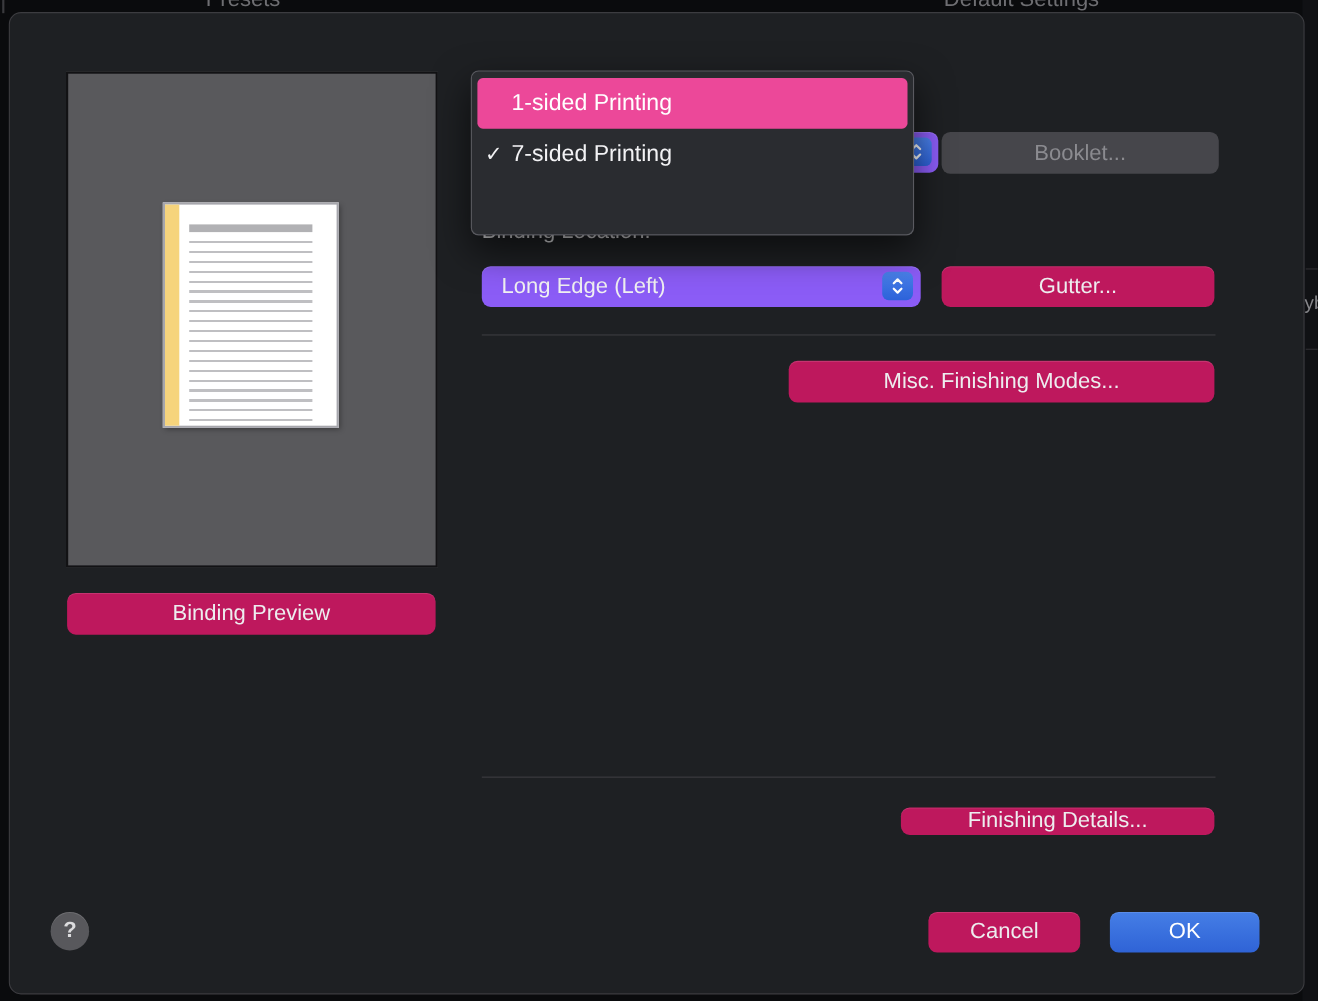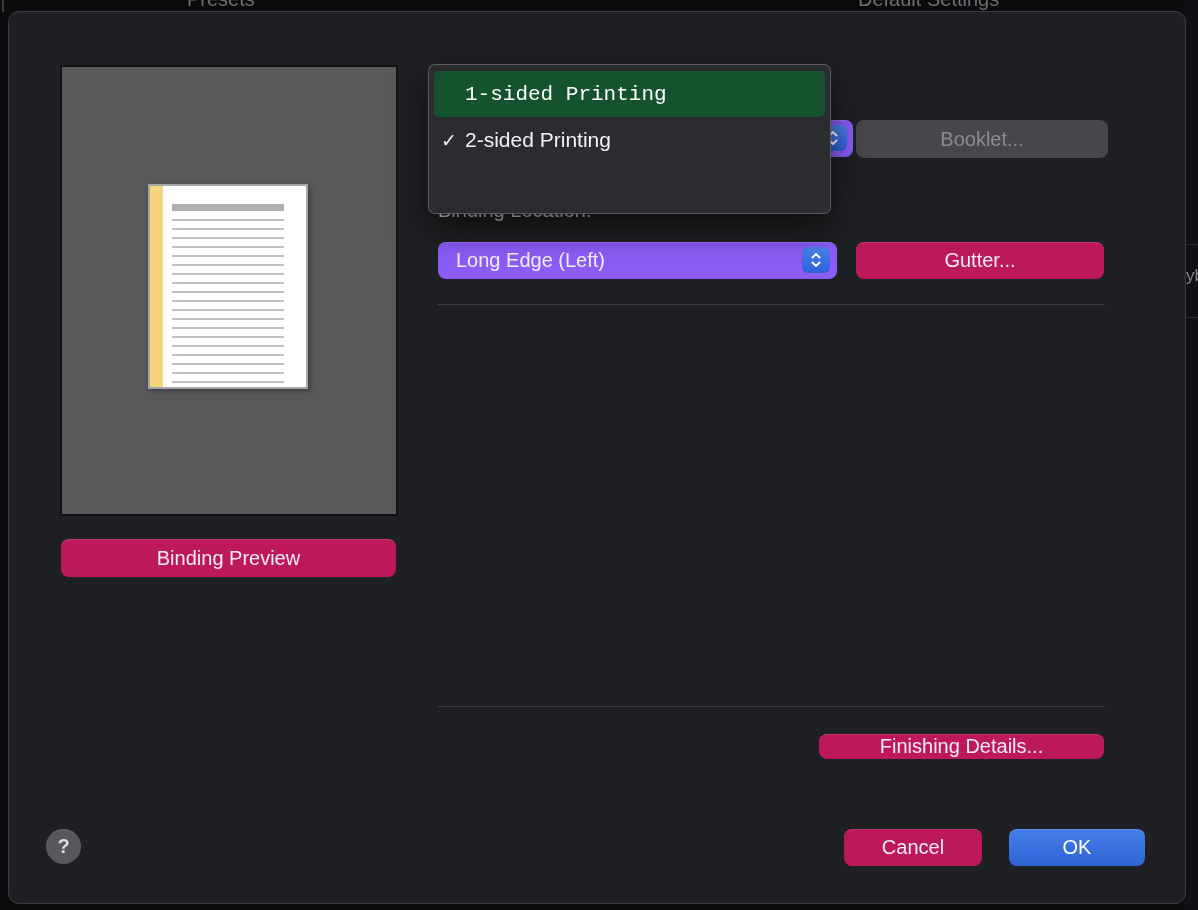--- a/index.html
+++ b/index.html
@@ -92,21 +92,21 @@
     left:419px;top:52px;width:403px;height:150px;z-index:10;
     background:#2a2c30;border:1px solid rgba(130,130,136,.55);border-radius:7px;
     box-shadow:0 14px 34px rgba(0,0,0,.6);
     padding:6px 0;
   }
   .menu-item{
     position:relative;height:46px;margin:0 5px;border-radius:5px;
     display:flex;align-items:center;padding-left:31px;
     font-size:21px;color:#f2f2f4;cursor:default;
   }
-  .menu-item.highlighted{background:#14532d;color:#ffffff;font-family:Liberation Mono, monospace;}
+  .menu-item.highlighted{background:#ec4899;color:#ffffff;}
   .menu-item .check{
     position:absolute;left:7px;width:24px;font-size:19px;color:#f2f2f4;text-align:left;
   }
 
   .divider{height:1px;background:#3d3d41;}
   .divider-1{left:429px;top:292px;width:667px;}
   .divider-2{left:429px;top:694px;width:667px;}
 </style>
 </head>
 <body>
@@ -142,36 +142,37 @@
   <div class="btn disabled booklet-btn">Booklet...</div>
 
   <div class="binding-label">Binding Location:</div>
 
   <div class="menu">
     <div class="menu-item highlighted">
       <span>1-sided Printing</span>
     </div>
     <div class="menu-item">
       <span class="check">✓</span>
-      <span>2-sided Printing</span>
+      <span>7-sided Printing</span>
     </div>
   </div>
 
   <div class="popup binding-popup">
     <span>Long Edge (Left)</span>
     <span class="stepper">
       <svg width="12" height="18" viewBox="0 0 12 18">
           <path d="M2.5 6.5 L6 3 L9.5 6.5" stroke="#fff" stroke-width="2" fill="none" stroke-linecap="round" stroke-linejoin="round"></path>
           <path d="M2.5 11.5 L6 15 L9.5 11.5" stroke="#fff" stroke-width="2" fill="none" stroke-linecap="round" stroke-linejoin="round"></path>
         </svg>
     </span>
   </div>
   <div class="btn gutter-btn">Gutter...</div>
 
   <div class="divider divider-1"></div>
+  <div class="btn misc-btn">Misc. Finishing Modes...</div>
 
   <div class="divider divider-2"></div>
   <div class="btn finishing-btn">Finishing Details...</div>
 
   <div class="help-btn">?</div>
   <div class="btn cancel-btn">Cancel</div>
   <div class="btn primary ok-btn">OK</div>
 
 </div>
 

